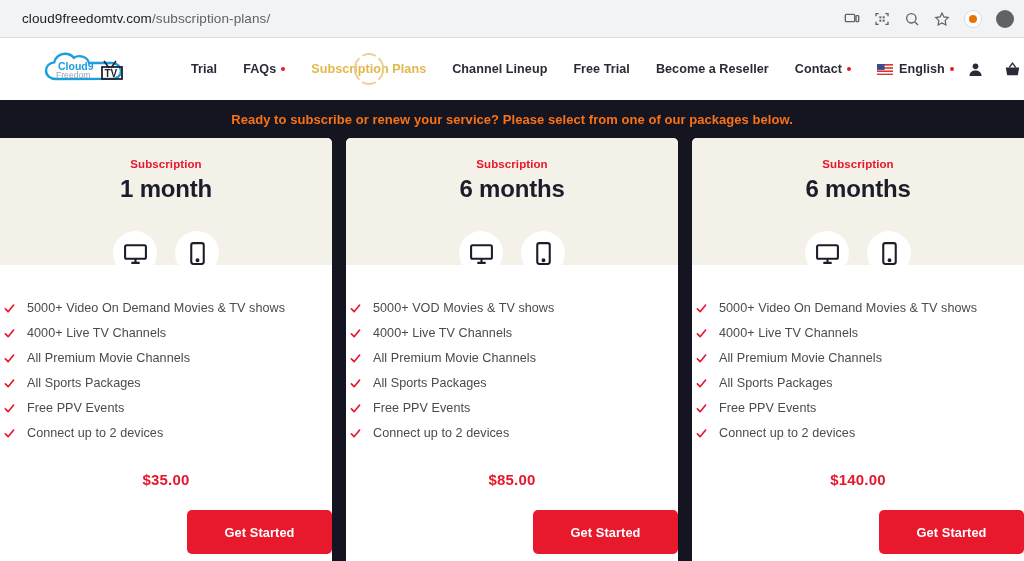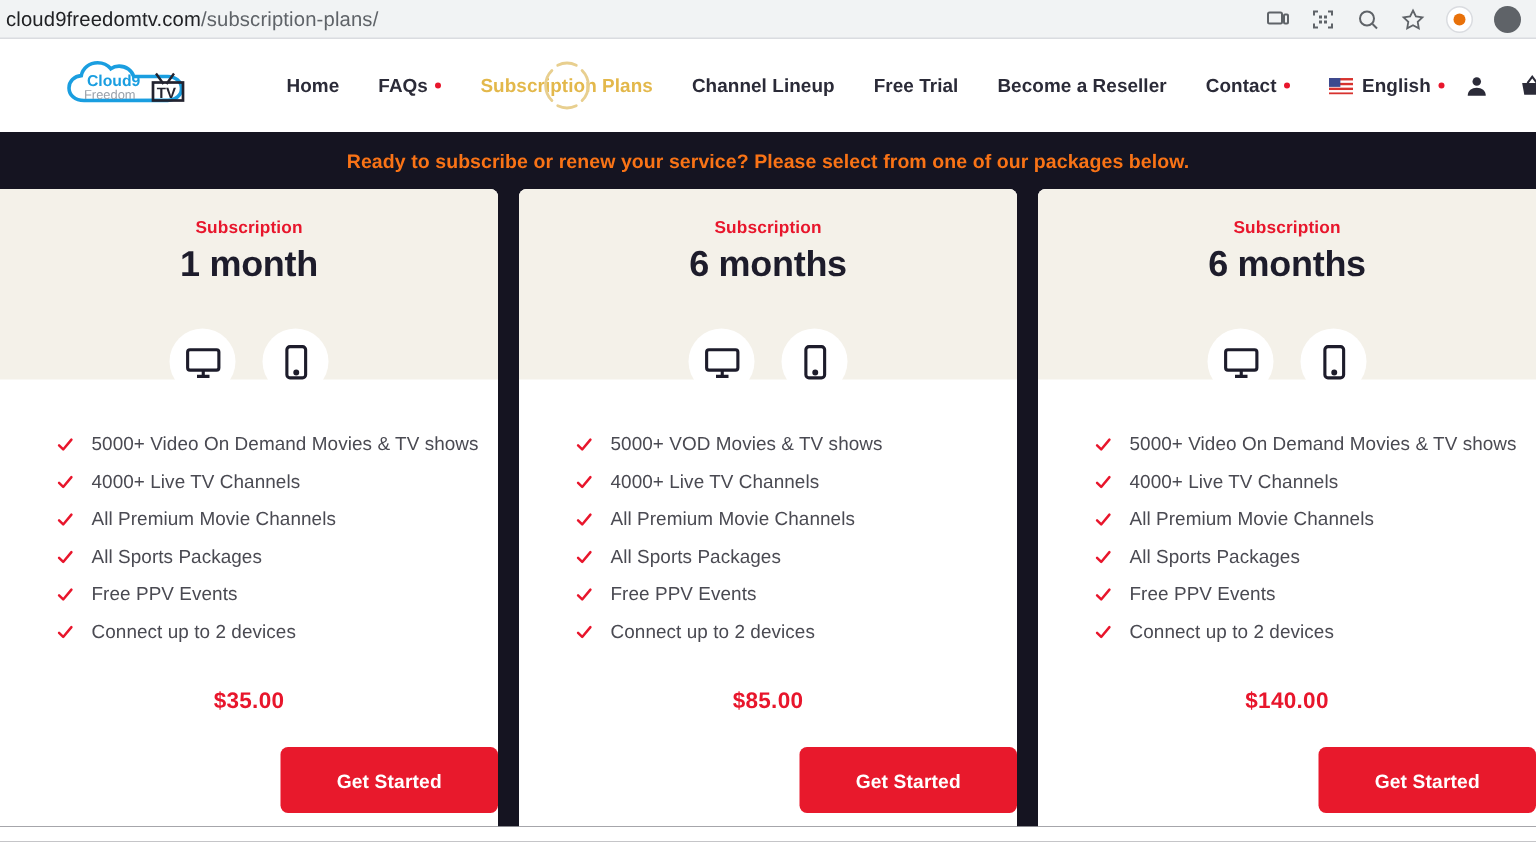--- a/index.html
+++ b/index.html
@@ -5,25 +5,25 @@
   * { box-sizing: border-box; margin: 0; padding: 0; }
   html, body {
     width: 1024px; height: 561px;
     overflow: hidden;
     font-family: "Liberation Sans", sans-serif;
     background: #ffffff;
   }
 
   
   .browser-bar {
-    height: 26px;
+    height: 38px;
     background: #f1f3f4;
     display: flex;
     align-items: center;
-    padding: 0 8px 0 4px;
+    padding: 0 8px 0 22px;
     border-bottom: 1px solid #dadce0;
   }
   .url-text {
     font-size: 13.5px;
     color: #5f6368;
     white-space: nowrap;
     letter-spacing: .1px;
   }
   .url-text .host { color: #202124; }
   .chrome-icons {
@@ -186,21 +186,21 @@
     border-radius: 50%;
     background: #ffffff;
     display: flex;
     align-items: center;
     justify-content: center;
   }
   .dev-circle svg { width: 25px; height: 25px; display: block; color: #1d1c2b; }
 
   .features {
     list-style: none;
-    padding: 36px 0 0 38px;
+    padding: 36px 0 0 4px;
     flex: none;
   }
   .feature {
     display: flex;
     align-items: flex-start;
     gap: 12px;
     font-size: 12.6px;
     color: #4a4a52;
     height: 25px;
     white-space: nowrap;
@@ -287,21 +287,21 @@
       <text x="24" y="22.5" font-family="Liberation Sans, sans-serif" font-size="10.5" font-weight="bold" fill="#1a9ee0">Cloud9</text>
       <text x="22" y="31" font-family="Liberation Sans, sans-serif" font-size="8.6" fill="#9aa2ab">Freedom</text>
       <path d="M70 14l5 7M82 14l-5 7" stroke="#23232f" stroke-width="1.6" fill="none"></path>
       <rect x="68" y="20" width="20" height="12" fill="none" stroke="#23232f" stroke-width="1.8"></rect>
       <text x="70.5" y="30" font-family="Liberation Sans, sans-serif" font-size="10" font-weight="bold" fill="#23232f">TV</text>
     </svg>
   </div>
 
   <nav class="main-nav">
     <div class="nav-item">
-      <span>Home</span>
+      <span>Trial</span>
     </div>
     <div class="nav-item">
       <span>FAQs</span>
       <span class="caret-dot"></span>
     </div>
     <div class="nav-item active">
       <span class="spinner-arc">
         <svg viewBox="0 0 40 40" fill="none" stroke="#e8cf8f" stroke-width="2" stroke-linecap="round">
           <path d="M30.6 9.4a15 15 0 0 1 0 21.2"></path>
           <path d="M9.4 30.6a15 15 0 0 1 0-21.2"></path>

